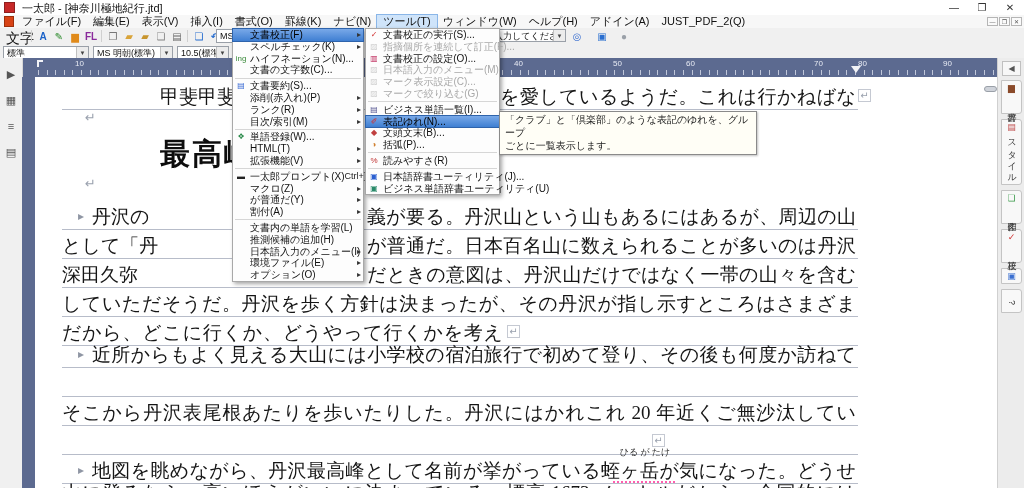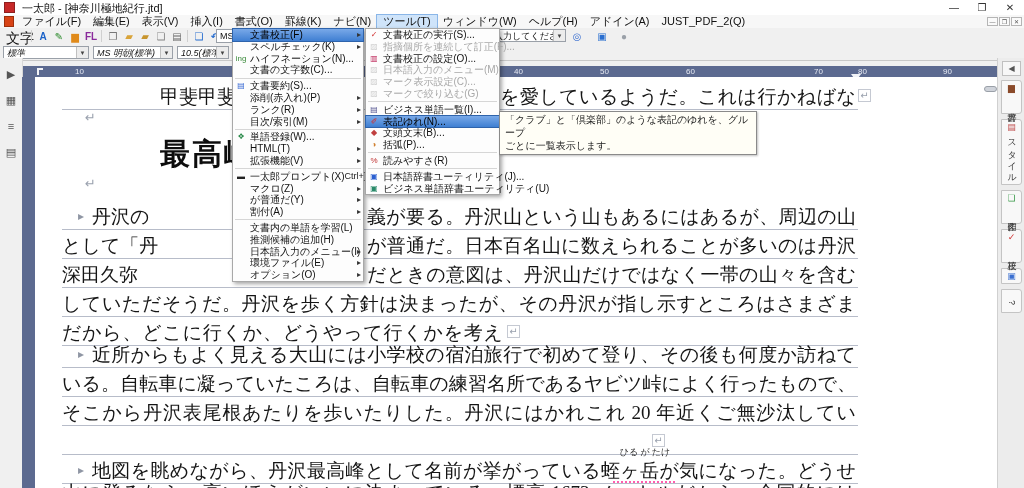--- a/index.html
+++ b/index.html
@@ -22,35 +22,35 @@
   .mitem{display:inline-block;padding:0 6px;line-height:13px;height:13px;color:#111;}
   .mitem.active{background:#cfe4fa;outline:1px solid #8ab6e8;}
   .menubar-items{position:absolute;left:16px;top:0;white-space:nowrap;}
   .childbtn{position:absolute;top:17px;width:11px;height:9px;border:1px solid #b5b5b5;
     background:#fafafa;font-size:6px;line-height:8px;text-align:center;color:#555;box-sizing:border-box;}
 
   
   .toolbar1{position:absolute;left:0;top:28px;width:100%;height:17px;background:#f0f0f0;
     border-bottom:1px solid #dcdcdc;}
   .toolbar2{position:absolute;left:0;top:45px;width:100%;height:15px;background:#f0f0f0;
-    border-bottom:1px solid #c8c8c8;font-style:italic;}
+    border-bottom:1px solid #c8c8c8;}
   .tb-label{position:absolute;left:6px;top:2px;font-size:14px;color:#111;}
   .tbicon{position:absolute;top:1px;width:14px;height:14px;border:1px solid transparent;
     text-align:center;line-height:13px;font-size:10px;font-weight:bold;box-sizing:border-box;}
   .tbsep{position:absolute;top:2px;width:1px;height:12px;background:#d0d0d0;}
   .fontbox{position:absolute;left:216px;top:1px;width:72px;height:14px;background:#fff;
     border:1px solid #9aa0a8;font-size:9px;line-height:13px;padding-left:3px;box-sizing:border-box;color:#111;}
   .combo{position:absolute;top:1px;height:13px;background:#fff;border:1px solid #9aa0a8;
     font-size:9px;line-height:12px;color:#111;box-sizing:border-box;}
   .combo .cv{position:absolute;left:3px;top:0;}
   .combo .arr{position:absolute;right:0;top:0;width:11px;height:100%;background:#ececec;
     border-left:1px solid #c0c0c0;font-size:6px;text-align:center;line-height:12px;color:#444;}
 
   
-  .ruler{position:absolute;left:22px;top:58px;width:978px;height:19px;background:#5c6a90;margin-top:8px;}
+  .ruler{position:absolute;left:22px;top:58px;width:978px;height:19px;background:#5c6a90;}
   .rnum{position:absolute;top:1px;font-size:8px;color:#e7eaf3;}
   .rticks{position:absolute;left:16px;right:4px;bottom:2px;height:5px;
     background:repeating-linear-gradient(90deg,#d9deec 0 1px,transparent 1px 8.6px);opacity:.8;}
   .rmark-l{position:absolute;left:15px;top:2px;width:6px;height:7px;border-left:2px solid #f2f3f7;
     border-top:2px solid #f2f3f7;box-sizing:border-box;}
   .rtab{position:absolute;top:8px;width:0;height:0;border-left:5px solid transparent;
     border-right:5px solid transparent;border-top:7px solid #f2f3f7;}
 
   
   .leftbar{position:absolute;left:0;top:58px;width:22px;height:430px;background:#f0f0f0;
@@ -154,21 +154,21 @@
     </span>
     <span class="combo" style="left:177px;width:52px">
       <span class="cv">10.5(標準)</span>
       <span class="arr">▼</span>
     </span>
   </div>
 
   <div class="ruler">
     <span class="rmark-l"></span>
     <div class="rticks"></div>
-    <span id="ruler-numbers"><span class="rnum" style="left: 53px;">10</span><span class="rnum" style="left: 492px;">40</span><span class="rnum" style="left: 578px;">50</span><span class="rnum" style="left: 664px;">60</span><span class="rnum" style="left: 792px;">70</span><span class="rnum" style="left: 836px;">80</span><span class="rnum" style="left: 921px;">90</span></span>
+    <span id="ruler-numbers"><span class="rnum" style="left: 53px;">10</span><span class="rnum" style="left: 492px;">40</span><span class="rnum" style="left: 591px;">50</span><span class="rnum" style="left: 664px;">60</span><span class="rnum" style="left: 792px;">70</span><span class="rnum" style="left: 836px;">80</span><span class="rnum" style="left: 921px;">90</span></span>
     <span class="rtab" id="tab-marker" style="left: 376px;"></span>
     <span class="rtab" id="margin-marker" style="left: 829px;"></span>
   </div>
 
   <div class="leftbar" id="leftbar">
       <div class="lbicon">▶</div>
       <div class="lbicon">▦</div>
       <div class="lbicon">≡</div>
       <div class="lbicon">▤</div>
     </div>
@@ -193,21 +193,20 @@
         <div class="docline-seg j" style="left: 332px; top: 185px; width: 489px;">だときの意図は、丹沢山だけではなく一帯の山々を含むものを指</div>
         <div class="uline" style="left: 27px; width: 796px; top: 210px;"></div>
         <div class="docline-seg j" style="left: 27px; top: 214px; width: 794px;">していただそうだ。丹沢を歩く方針は決まったが、その丹沢が指し示すところはさまざま</div>
         <div class="uline" style="left: 27px; width: 796px; top: 239px;"></div>
         <div class="docline-seg j" style="left: 27px; top: 243px; width: 441px;">だから、どこに行くか、どうやって行くかを考える。</div>
         <div class="uline" style="left: 27px; width: 796px; top: 268px;"></div>
         <span class="eol" style="left: 472px; top: 248px;">↵</span>
         <span class="pmark" style="left: 43px; top: 270px;">▸</span>
         <div class="docline-seg j" style="left: 57px; top: 265px; width: 764px;">近所からもよく見える大山には小学校の宿泊旅行で初めて登り、その後も何度か訪ねて</div>
         <div class="uline" style="left: 27px; width: 796px; top: 290px;"></div>
-        <div class="docline-seg j" style="left: 27px; top: 294px; width: 794px;">いる。自転車に凝っていたころは、自転車の練習名所であるヤビツ峠によく行ったもので、</div>
         <div class="uline" style="left: 27px; width: 796px; top: 319px;"></div>
         <div class="docline-seg j" style="left: 27px; top: 323px; width: 794px;">そこから丹沢表尾根あたりを歩いたりした。丹沢にはかれこれ 20 年近くご無沙汰してい</div>
         <div class="uline" style="left: 27px; width: 796px; top: 348px;"></div>
         <div class="uline" style="left: 27px; width: 796px; top: 377px;"></div>
         <span class="eol" style="left: 617px; top: 357px;">↵</span>
         <span class="pmark" style="left: 43px; top: 386px;">▸</span>
         <div class="docline-seg j" style="left: 57px; top: 381px; width: 764px;">地図を眺めながら、丹沢最高峰として名前が挙がっている蛭ヶ岳が気になった。どうせ</div>
         <div class="uline" style="left: 27px; width: 796px; top: 406px;"></div>
         <div class="docline-seg j" style="left: 27px; top: 403px; width: 794px;">山に登るなら、高いほうがいいに決まっている。標高 1673 メートルだから、全国的には</div>
         <div class="furigana" style="left: 563px; top: 369px; width: 94px;">ひる が たけ</div>

